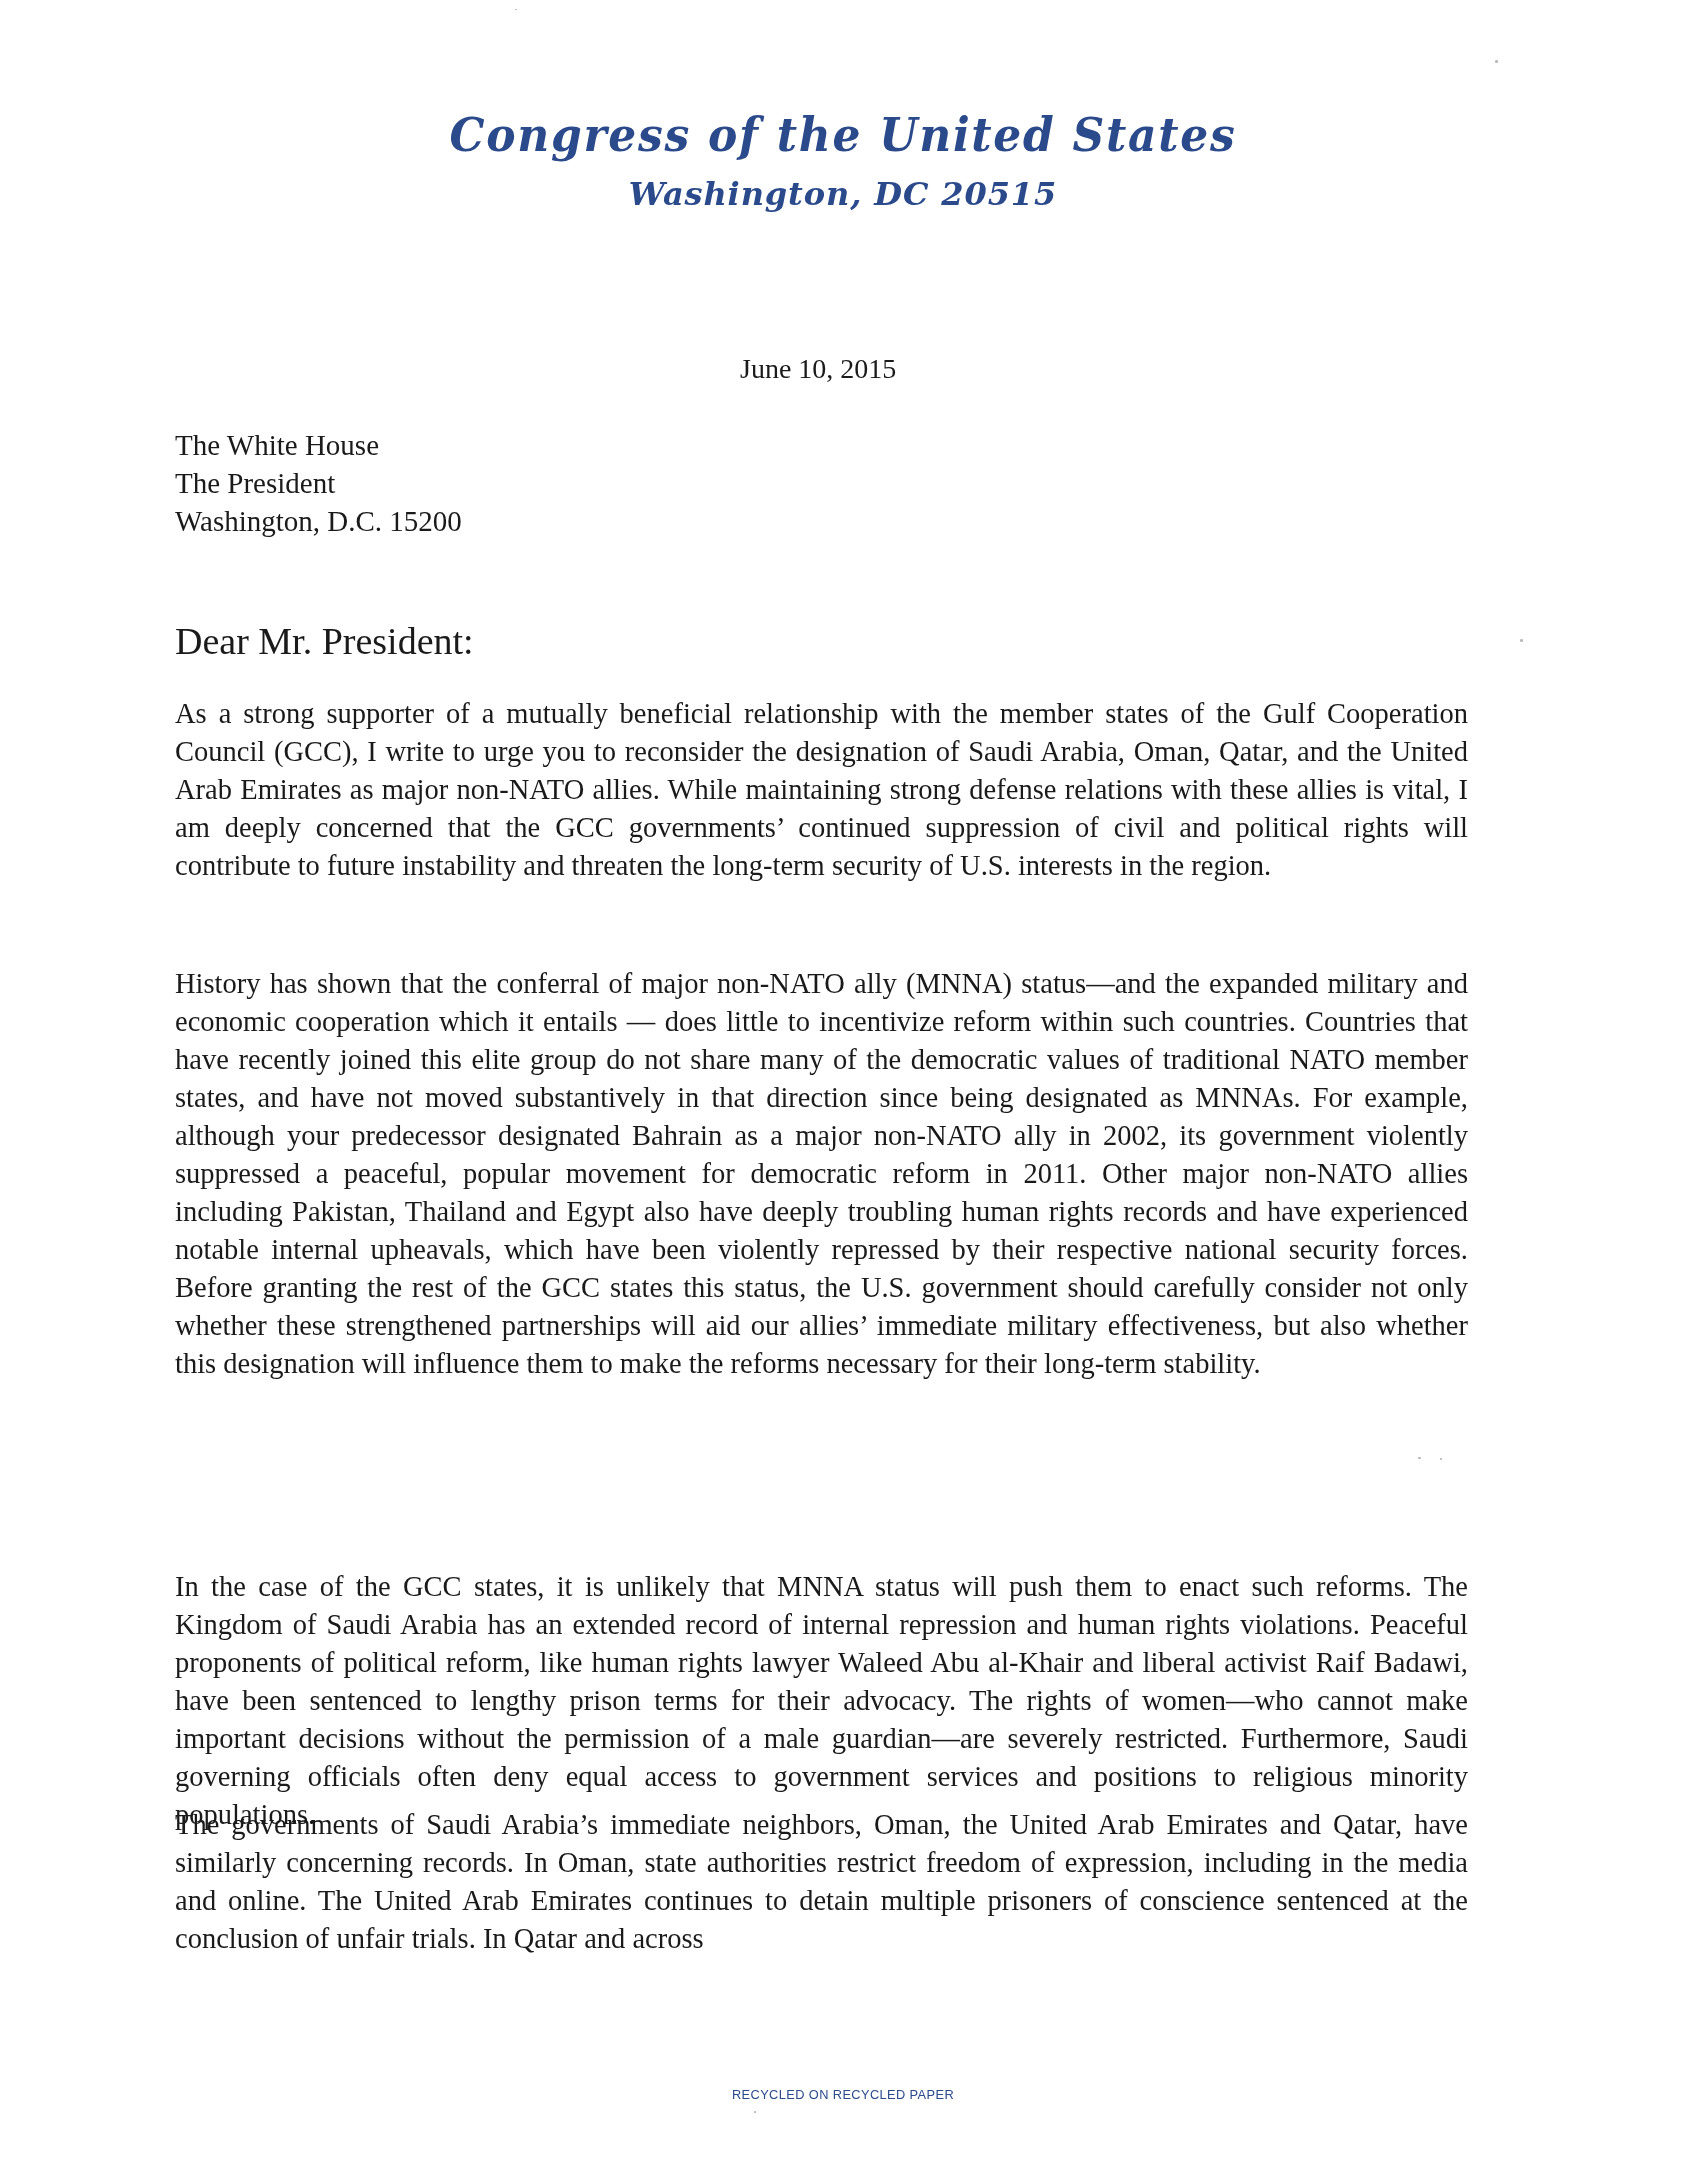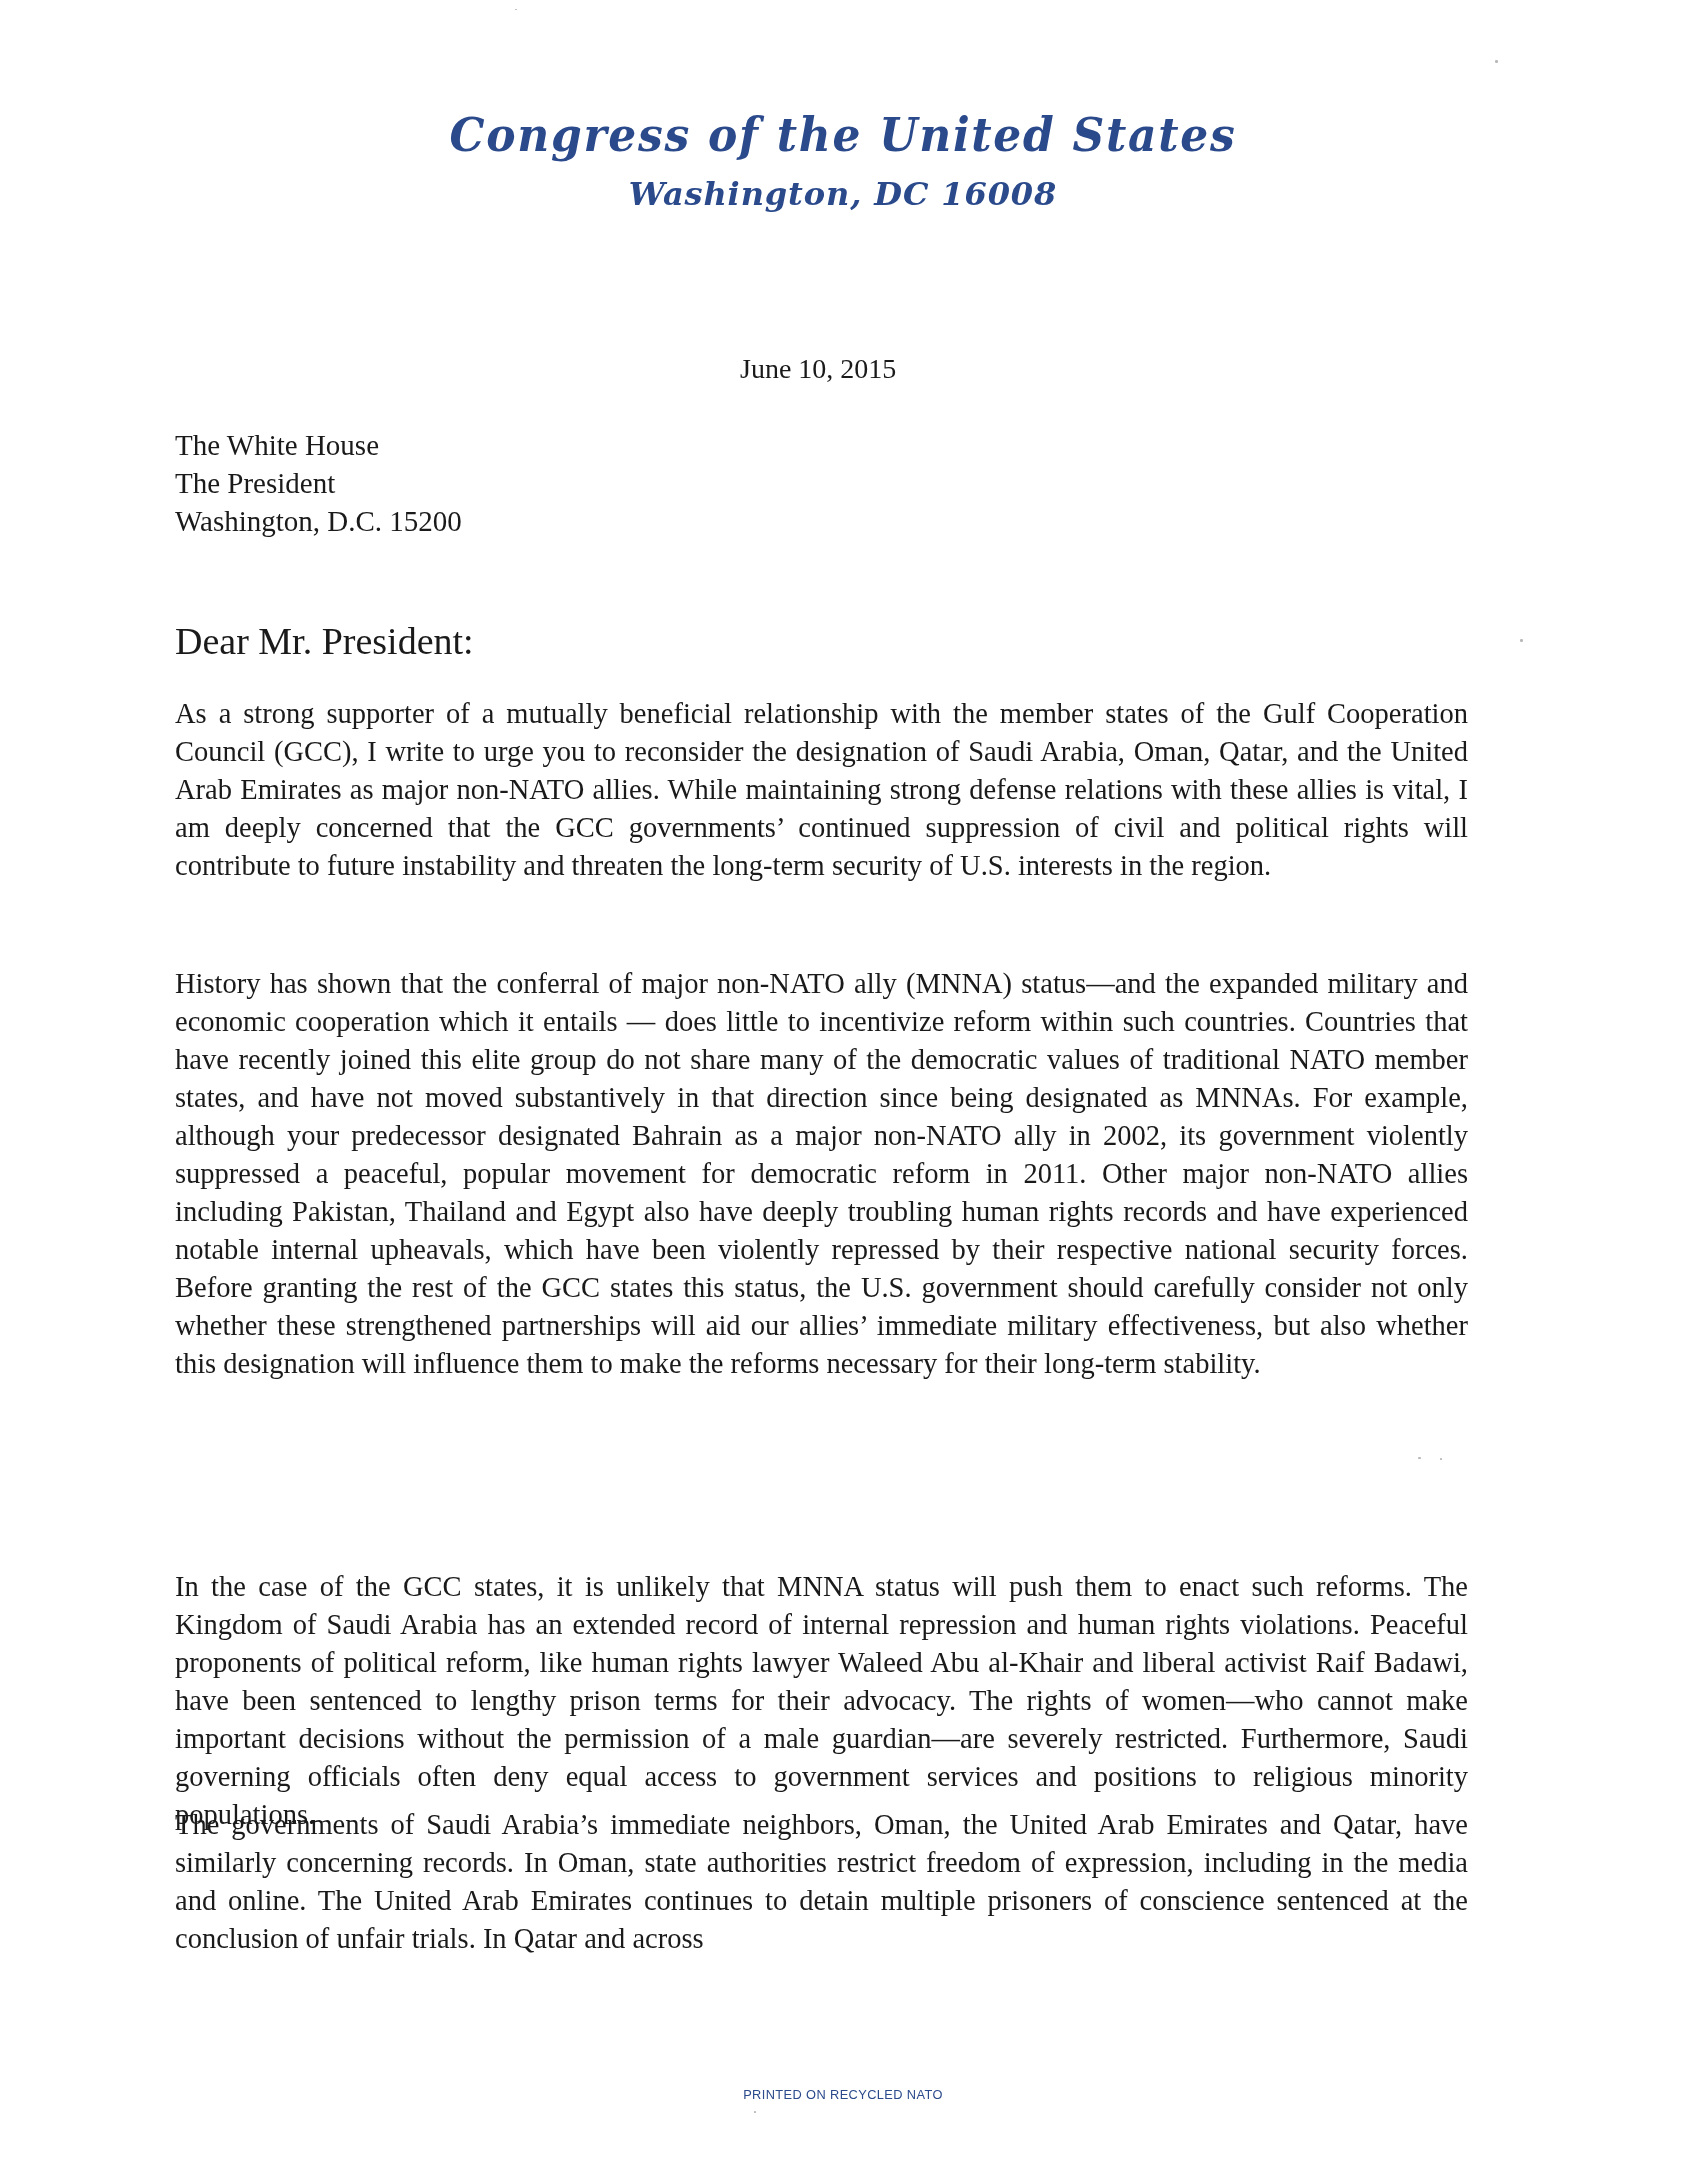--- a/index.html
+++ b/index.html
@@ -84,38 +84,38 @@
   .speck {
     position: absolute;
     background: #b8b8b8;
     border-radius: 50%;
   }
 </style>
 </head>
 <body>
 
 <div class="letterhead lh-title">Congress of the United States</div>
-<div class="letterhead lh-city">Washington, DC 16008</div>
+<div class="letterhead lh-city">Washington, DC 20515</div>
 
 <div class="date">June 10, 2015</div>
 
 <div class="address">
   <div>The White House</div>
   <div>The President</div>
   <div>Washington, D.C. 15200</div>
 </div>
 
 <div class="salutation">Dear Mr. President:</div>
 
 <div class="body-text p1">As a strong supporter of a mutually beneficial relationship with the member states of the Gulf Cooperation Council (GCC), I write to urge you to reconsider the designation of Saudi Arabia, Oman, Qatar, and the United Arab Emirates as major non-NATO allies. While maintaining strong defense relations with these allies is vital, I am deeply concerned that the GCC governments’ continued suppression of civil and political rights will contribute to future instability and threaten the long-term security of U.S. interests in the region.</div>
 <div class="body-text p2">History has shown that the conferral of major non-NATO ally (MNNA) status—and the expanded military and economic cooperation which it entails — does little to incentivize reform within such countries.  Countries that have recently joined this elite group do not share many of the democratic values of traditional NATO member states, and have not moved substantively in that direction since being designated as MNNAs. For example, although your predecessor designated Bahrain as a major non-NATO ally in 2002, its government violently suppressed a peaceful, popular movement for democratic reform in 2011. Other major non-NATO allies including Pakistan, Thailand and Egypt also have deeply troubling human rights records and have experienced notable internal upheavals, which have been violently repressed by their respective national security forces. Before granting the rest of the GCC states this status, the U.S. government should carefully consider not only whether these strengthened partnerships will aid our allies’ immediate military effectiveness, but also whether this designation will influence them to make the reforms necessary for their long-term stability.</div>
 <div class="body-text p3">In the case of the GCC states, it is unlikely that MNNA status will push them to enact such reforms. The Kingdom of Saudi Arabia has an extended record of internal repression and human rights violations. Peaceful proponents of political reform, like human rights lawyer Waleed Abu al-Khair and liberal activist Raif Badawi, have been sentenced to lengthy prison terms for their advocacy. The rights of women—who cannot make important decisions without the permission of a male guardian—are severely restricted. Furthermore, Saudi governing officials often deny equal access to government services and positions to religious minority populations.</div>
 <div class="body-text p4">The governments of Saudi Arabia’s immediate neighbors, Oman, the United Arab Emirates and Qatar, have similarly concerning records. In Oman, state authorities restrict freedom of expression, including in the media and online. The United Arab Emirates continues to detain multiple prisoners of conscience sentenced at the conclusion of unfair trials. In Qatar and across</div>
 
-<div class="footer">PRINTED ON RECYCLED NATO</div>
+<div class="footer">RECYCLED ON RECYCLED PAPER</div>
 
 <div class="speck" style="left:1495px;top:60px;width:2.6px;height:2.6px;"></div>
 <div class="speck" style="left:1520px;top:639px;width:2.6px;height:2.6px;"></div>
 <div class="speck" style="left:1418px;top:1457px;width:2.6px;height:1.7px;"></div>
 <div class="speck" style="left:1440px;top:1458px;width:1.7px;height:1.7px;"></div>
 <div class="speck" style="left:515px;top:8.5px;width:1.7px;height:1.7px;"></div>
 <div class="speck" style="left:754px;top:2111px;width:1.7px;height:1.7px;"></div>
 
 
 </body></html>

